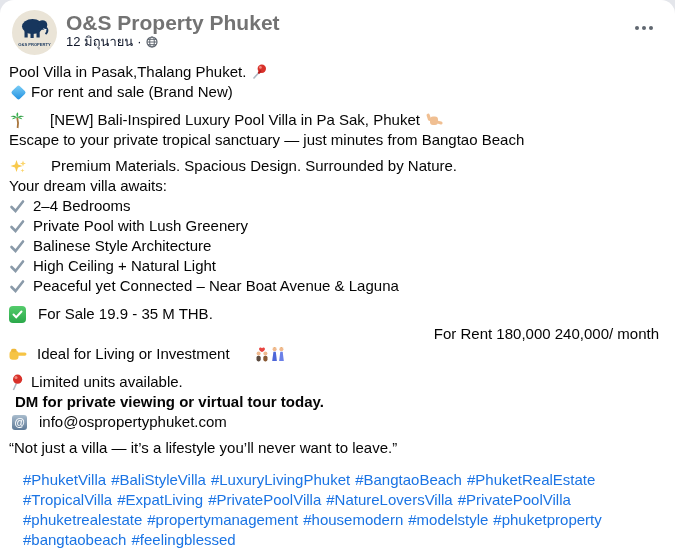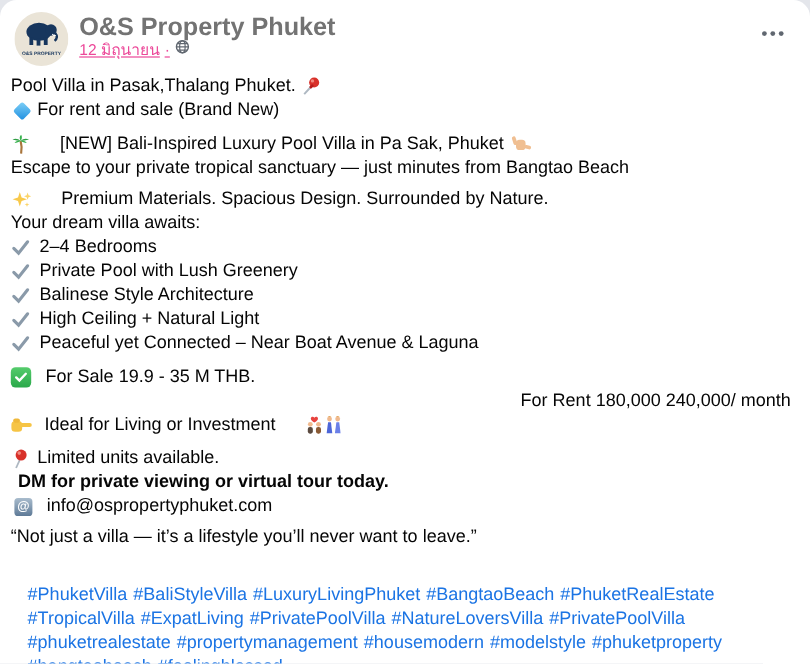--- a/index.html
+++ b/index.html
@@ -3,27 +3,27 @@
 <meta charset="utf-8">
 <style>
   html,body{margin:0;padding:0;width:675px;height:553px;overflow:hidden;background:#e4e6eb;
     font-family:"Liberation Sans","DejaVu Sans",sans-serif;}
   .card{position:absolute;inset:0;background:#fff;border-radius:14px 14px 0 0;overflow:hidden;}
   
   .header{display:flex;align-items:flex-start;padding:10px 16px 0 12px;height:55px;box-sizing:border-box;margin-bottom:7px;}
   .avatar{width:45px;height:45px;border-radius:50%;flex:none;cursor:pointer;}
   .hmeta{margin-left:9px;padding-top:3px;}
   .pname{font-size:21px;font-weight:bold;color:#737373;line-height:19px;cursor:pointer;}
-  .sub{display:flex;align-items:flex-start;gap:4px;font-size:13px;color:#ec4899;line-height:17px;margin-top:1px;text-decoration:underline;}
+  .sub{display:flex;align-items:center;gap:4px;font-size:13px;color:#0f172a;line-height:17px;margin-top:1px;}
   .menu{margin-left:auto;margin-top:10px;display:flex;gap:3px;padding:6px;cursor:pointer;border-radius:50%;}
   .dot{width:4px;height:4px;border-radius:50%;background:#606770;}
   
   .pbody{padding:0 16px 0 9px;font-size:15px;line-height:20px;color:#050505;}
   .row{display:flex;align-items:center;}
-  .mb6{margin-bottom:6px;} .mb8{margin-bottom:8px;} .mb12{margin-bottom:28px;}
+  .mb6{margin-bottom:6px;} .mb8{margin-bottom:8px;} .mb12{margin-bottom:12px;}
   .ic{display:inline-flex;flex:none;align-items:center;justify-content:center;}
   .diamond{width:11px;height:11px;transform:rotate(45deg);border-radius:2px;
     background:linear-gradient(135deg,#7fd0f7,#1f8fe0);margin:0 7px 0 4px;flex:none;}
   .gcheck{width:17px;height:17px;border-radius:4px;background:linear-gradient(180deg,#55cc6c,#2aa84a);
     display:flex;align-items:center;justify-content:center;margin-right:12px;flex:none;}
   .at-ic{width:15px;height:15px;border-radius:3px;background:linear-gradient(180deg,#a9bccd,#5e7a97);
     color:#fff;font-size:10.5px;font-weight:bold;display:flex;align-items:center;justify-content:center;
     margin:0 12px 0 3px;flex:none;}
   .indent-rent{padding-left:36px;justify-content:flex-end;}
   .dm{padding-left:6px;font-weight:bold;}

